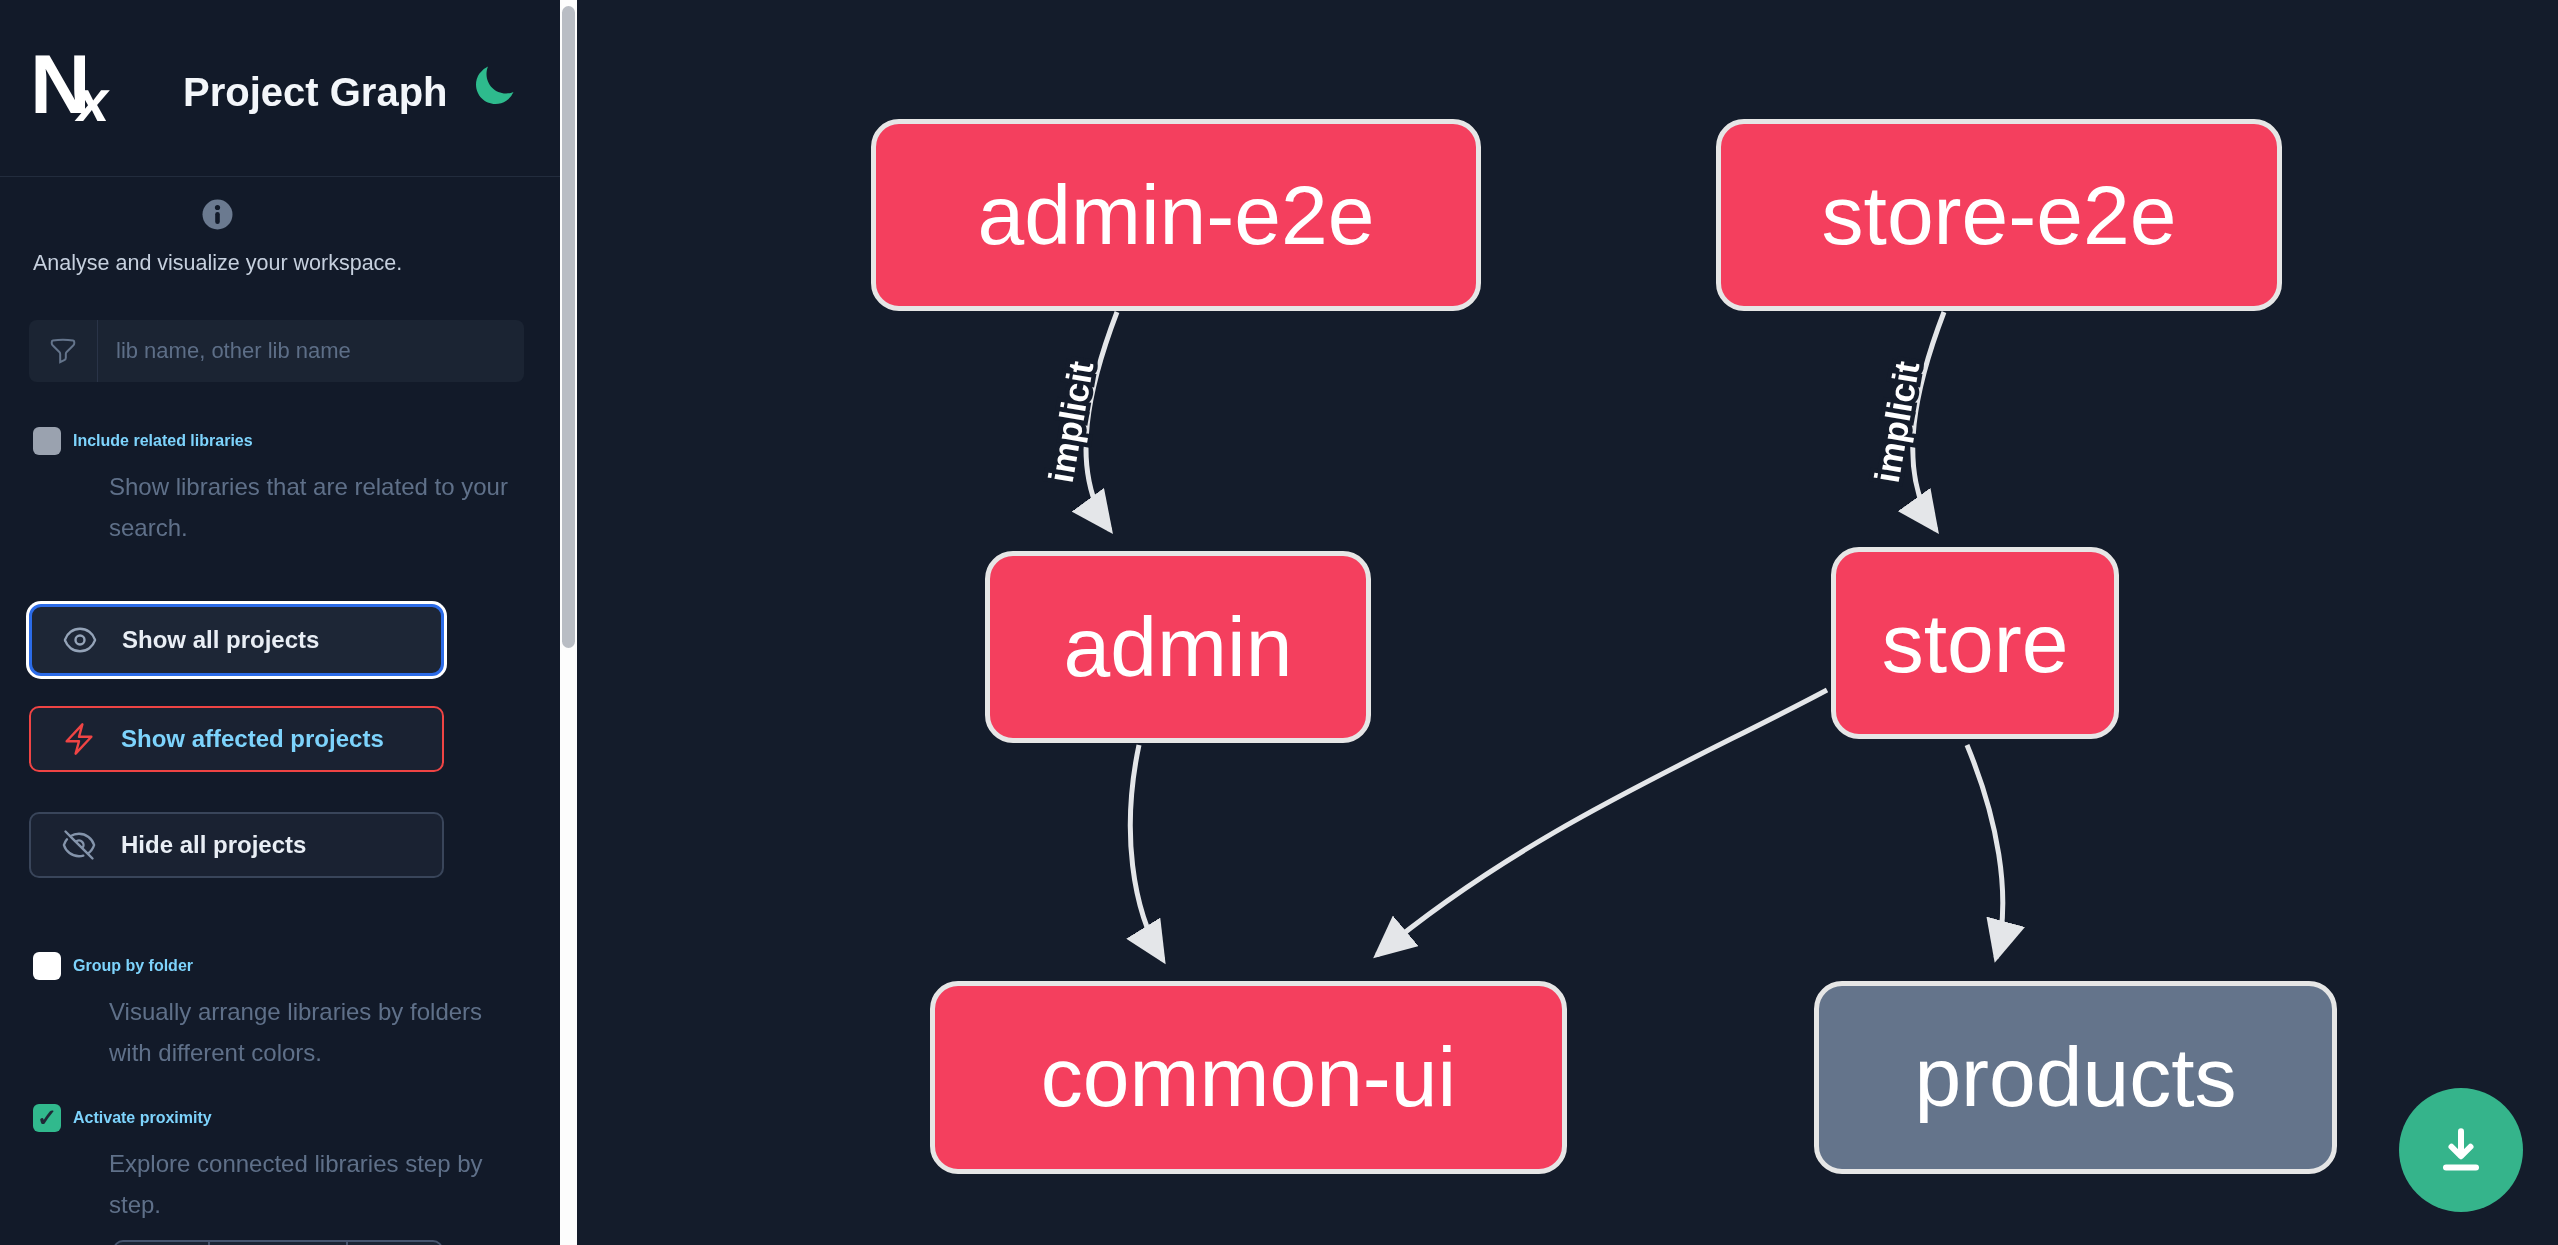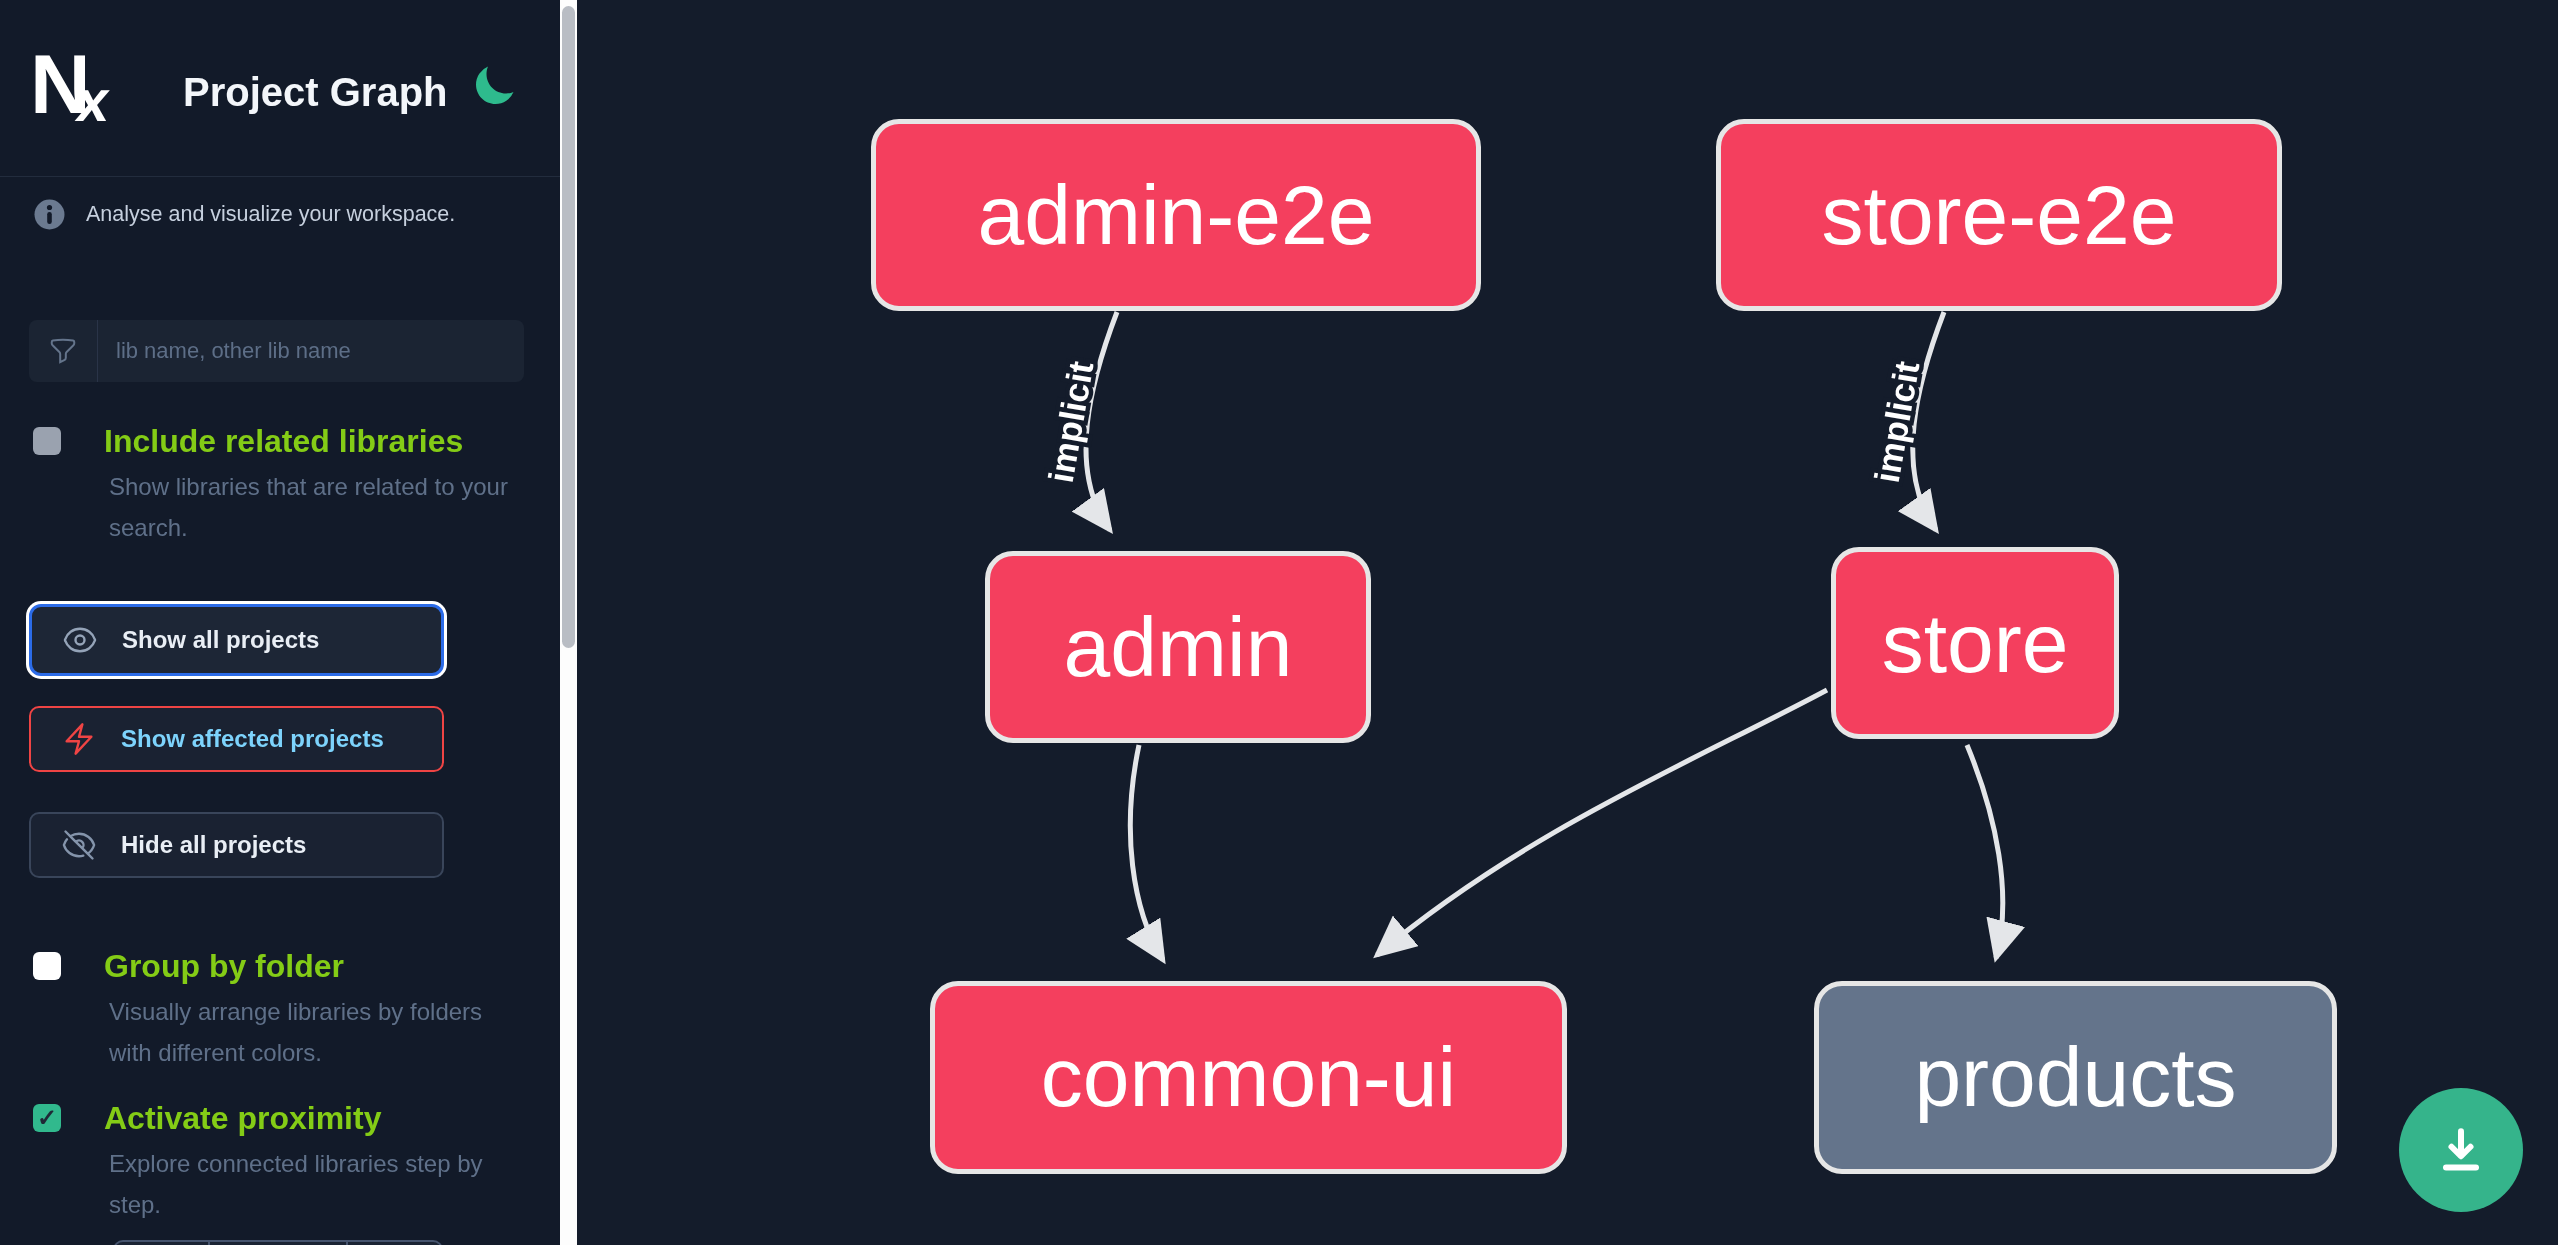--- a/index.html
+++ b/index.html
@@ -5,34 +5,34 @@
   html,body{margin:0;padding:0;width:2558px;height:1245px;overflow:hidden;
     background:#141c2b;font-family:"Liberation Sans",sans-serif;}
   
   #sidebar{position:absolute;left:0;top:0;width:560px;height:1245px;background:#121a29;overflow:hidden;}
   #sb-header{position:absolute;left:0;top:0;width:560px;height:176px;border-bottom:1px solid #222c3d;}
   #logo{position:absolute;left:30px;top:42px;color:#fff;font-weight:800;display:flex;align-items:flex-start;}
   #logo .n{font-size:84px;line-height:84px;letter-spacing:-6px;}
   #logo .x{font-size:58px;line-height:58px;margin:30px 0 0 -8px;transform:skewX(-8deg);}
   #app-title{position:absolute;left:183px;top:70px;font-size:40px;font-weight:700;color:#f3f6fa;}
   #moon-btn{position:absolute;left:470px;top:62px;width:48px;height:48px;cursor:pointer;}
-  #info-row{position:absolute;left:33px;top:198px;display:flex;align-items:center;gap:20px;}
+  #info-row{position:absolute;left:33px;top:198px;display:flex;align-items:center;gap:20px;flex-direction:column;}
   #info-row .txt{font-size:21.5px;color:#c6d0de;font-weight:500;}
   
   #search-box{position:absolute;left:29px;top:320px;width:495px;height:62px;background:#1b2433;border-radius:8px;display:flex;align-items:center;}
   #search-icon-cell{width:68px;height:62px;display:flex;align-items:center;justify-content:center;border-right:1px solid #2a3448;}
   #search-input{flex:1;height:58px;background:transparent;border:none;outline:none;color:#cbd5e1;font-size:22px;padding:0 18px;font-family:"Liberation Sans",sans-serif;}
   #search-input::placeholder{color:#5d6e87;}
   
   .chk-row{position:absolute;left:33px;width:500px;}
   .chk{width:28px;height:28px;border-radius:6px;position:absolute;left:0;top:1px;}
   .chk.gray{background:#9aa2af;}
   .chk.white{background:#ffffff;}
   .chk.green{background:#31b98d;color:#1f2937;font-size:24px;font-weight:800;display:flex;align-items:center;justify-content:center;}
-  .chk-label{margin-left:71px;font-size:32px;font-weight:700;color:#84cc16;line-height:30px;display:block;}
+  .chk-label{margin-left:40px;font-size:16px;font-weight:700;color:#7dd3fc;line-height:30px;display:block;}
   .chk-desc{margin-left:76px;margin-top:10px;font-size:24px;color:#5f7089;line-height:41px;max-width:420px;display:block;}
   
   .act-btn{position:absolute;left:29px;width:415px;height:66px;border-radius:10px;background:#1a2232;
     display:flex;align-items:center;gap:24px;padding-left:30px;box-sizing:border-box;cursor:pointer;}
   #btn-show-all{top:604px;height:72px;border:3px solid #2b6be8;border-radius:12px;box-shadow:0 0 0 3px #ffffff;background:#1d2636;}
   #btn-show-affected{top:706px;border:2px solid #ef4444;}
   #btn-hide-all{top:812px;border:2px solid #39455a;}
   .act-label{font-size:24px;font-weight:600;color:#e9eef5;}
   #btn-show-affected .act-label{color:#7dd3fc;}
   

